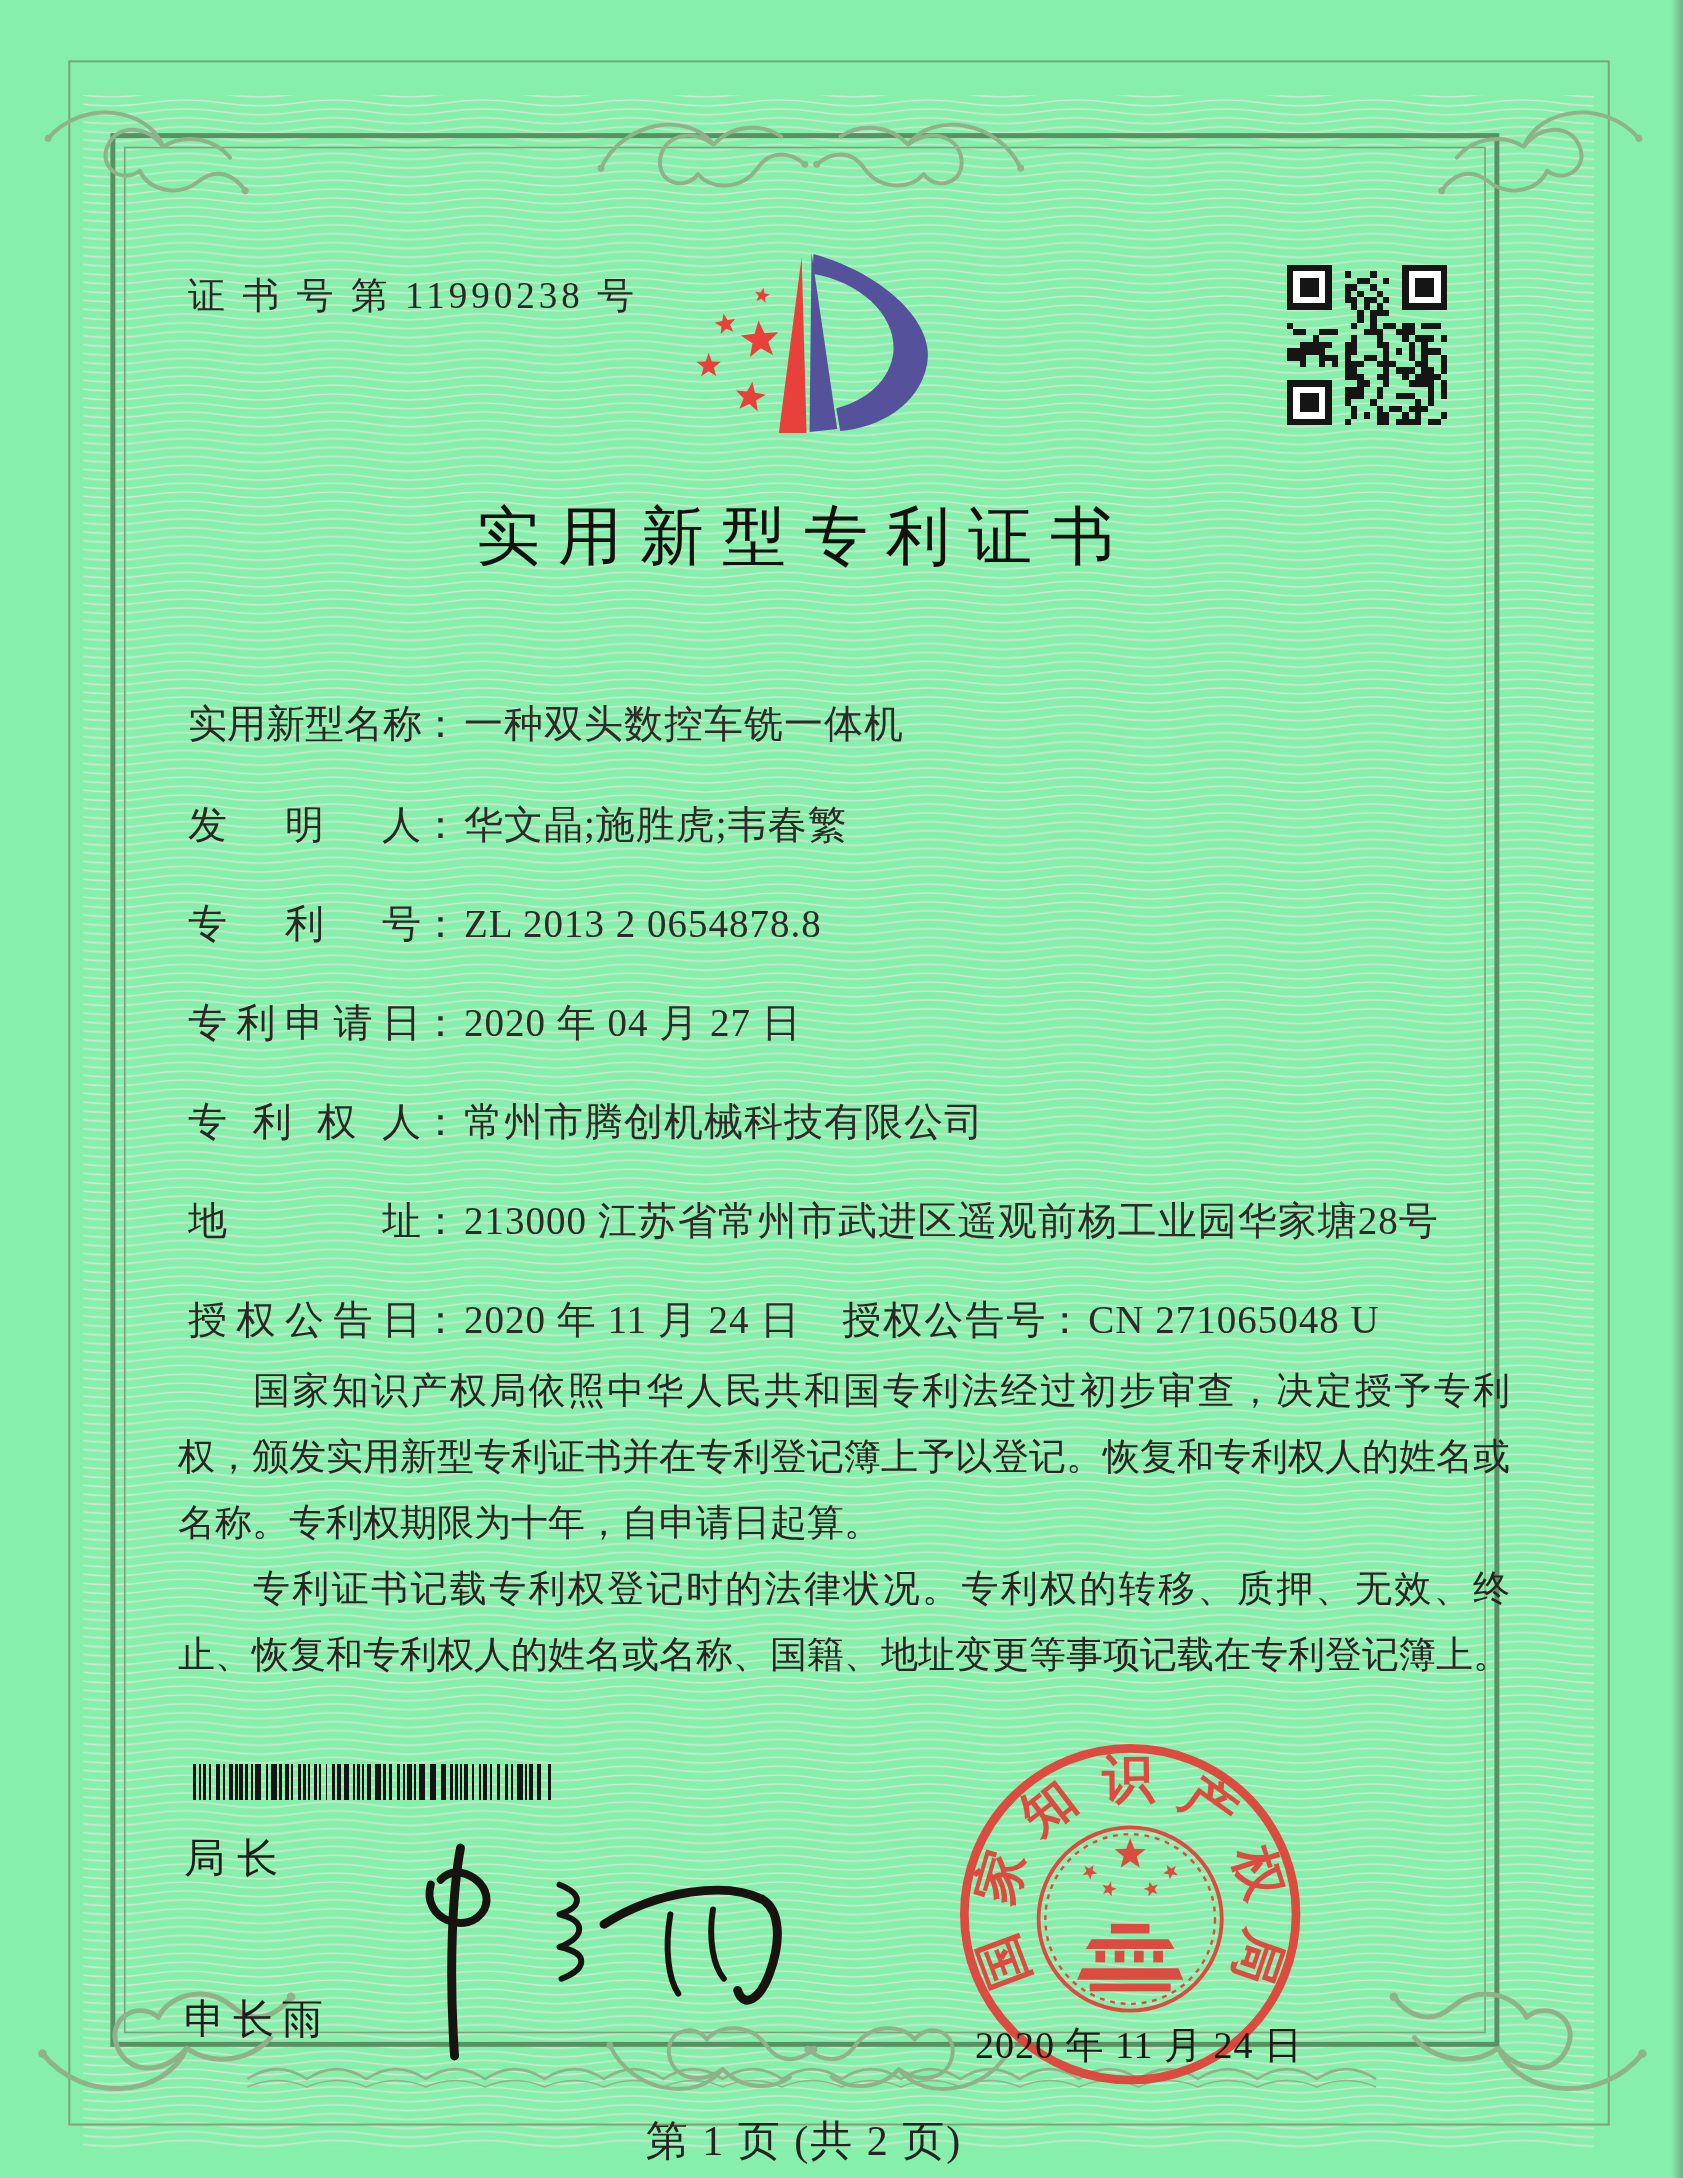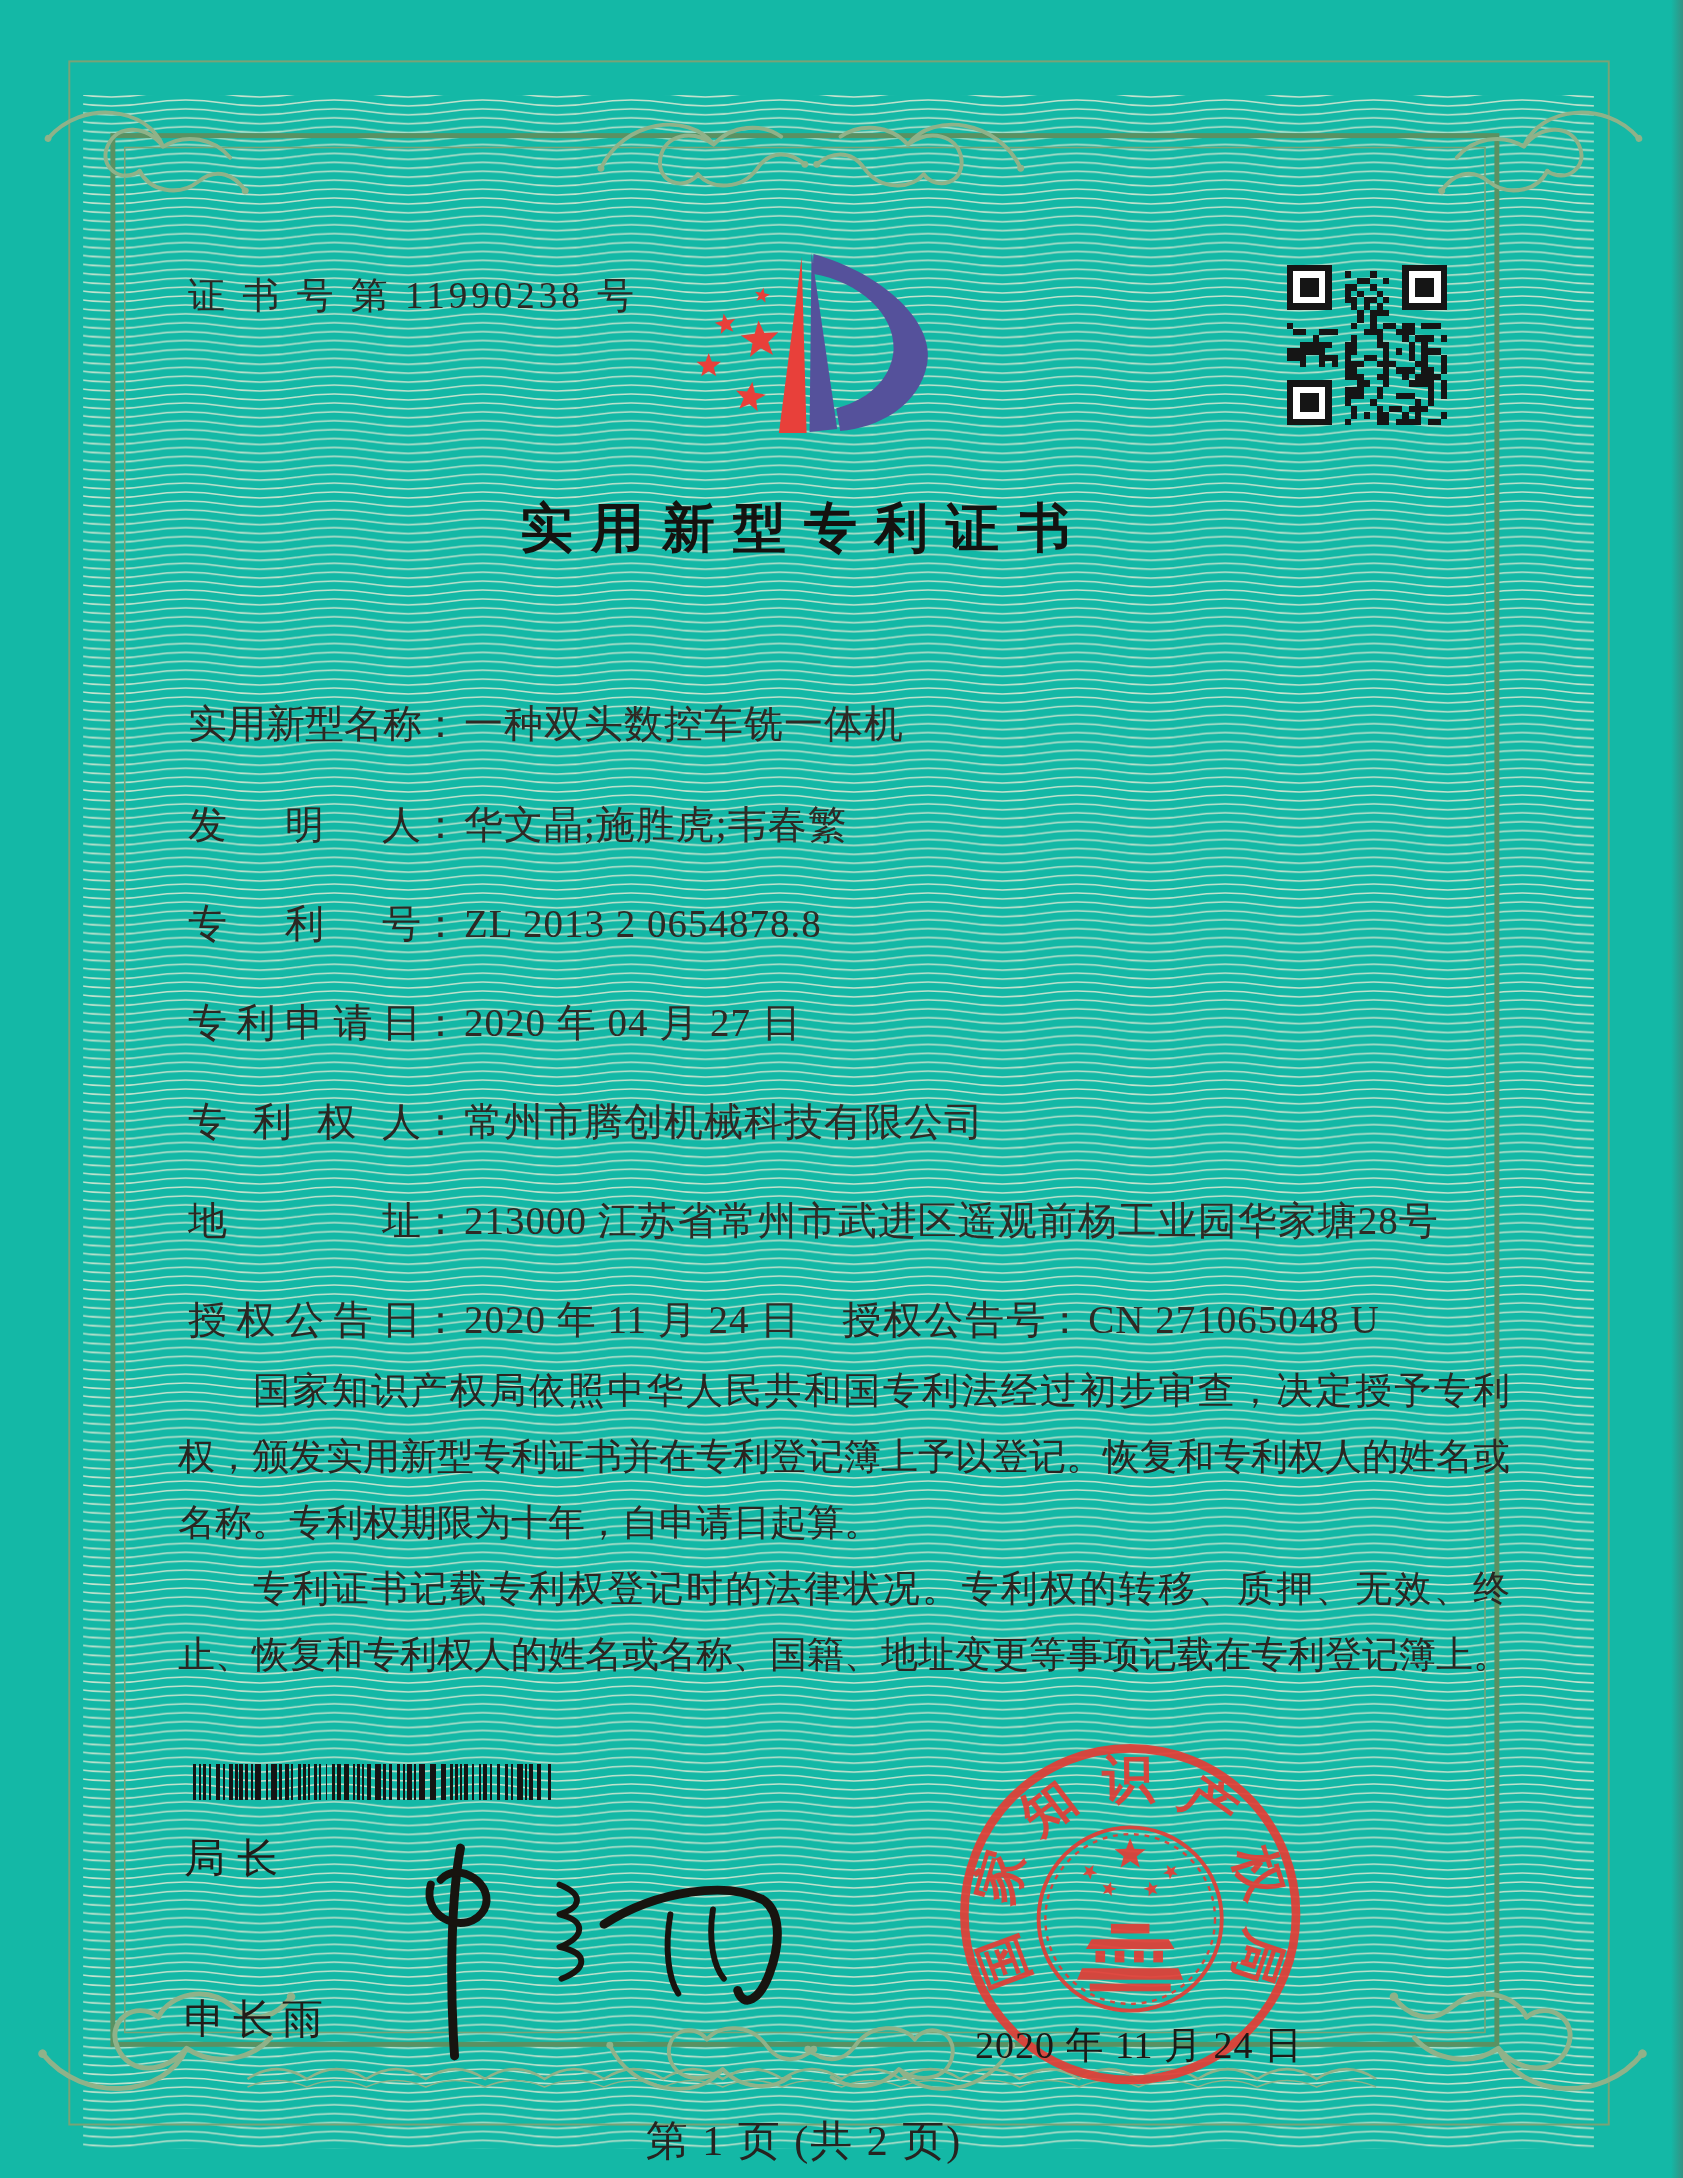--- a/index.html
+++ b/index.html
@@ -1,29 +1,29 @@
 <!DOCTYPE html>
 <html style="--seal-red: #e23f37; --logo-red: #e8403a; --logo-blue: #55519b; --frame-green: #5a9162; --ornament-green: #8fb289; --wave-green: #d7e7d2;"><head>
 <meta charset="utf-8">
 <style>
   html,body{margin:0;padding:0;background:#fff;}
-  .page{position:relative;width:1683px;height:2178px;background:#14b8a6;overflow:hidden;
+  .page{position:relative;width:1683px;height:2178px;background:#86efac;overflow:hidden;
         font-family:"Liberation Serif","DejaVu Serif",serif;color:#26221e;}
   .abs{position:absolute;}
   svg{display:block;}
   
   .bg{position:absolute;left:0;top:0;z-index:0;}
   
   .orn{position:absolute;left:0;top:0;z-index:1;pointer-events:none;}
   
   .content{position:absolute;left:0;top:0;width:1683px;height:2178px;z-index:2;}
   .cert-no{left:188px;top:271px;font-size:37px;letter-spacing:4px;color:#2b2824;white-space:nowrap;}
   .logo{left:681px;top:241px;width:265px;height:210px;}
   .qr{left:1287px;top:265px;width:160px;height:160px;}
-  .title{left:111px;top:493px;width:1386px;text-align:center;font-size:53px;font-weight:bold;
+  .title{left:111px;top:493px;width:1386px;text-align:center;font-size:64px;font-weight:normal;
          letter-spacing:18px;color:#14120f;white-space:nowrap;}
   .row{left:188px;white-space:nowrap;font-size:39px;color:#2e2a25;display:flex;align-items:baseline;}
   .lbl{display:inline-flex;justify-content:space-between;width:233px;color:#2b2722;}
   .lbl2{width:203px;margin-left:42px;}
   .colon{margin-right:4px;}
   .val{letter-spacing:1px;}
   .r0{top:697px;} .r1{top:798px;} .r2{top:897px;} .r3{top:996px;}
   .r4{top:1095px;} .r5{top:1194px;} .r6{top:1293px;}
   .body-text{left:178px;top:1358px;width:1332px;font-size:37px;line-height:66px;
              color:#2a2521;text-align:justify;}

